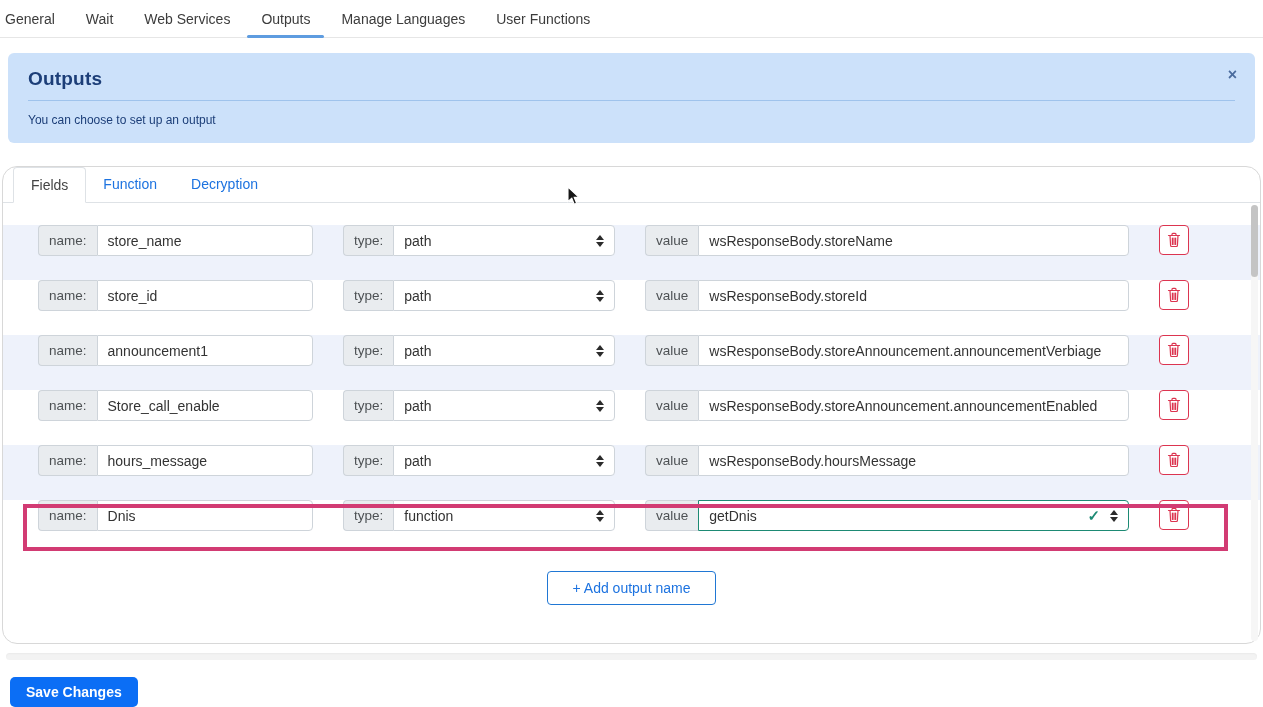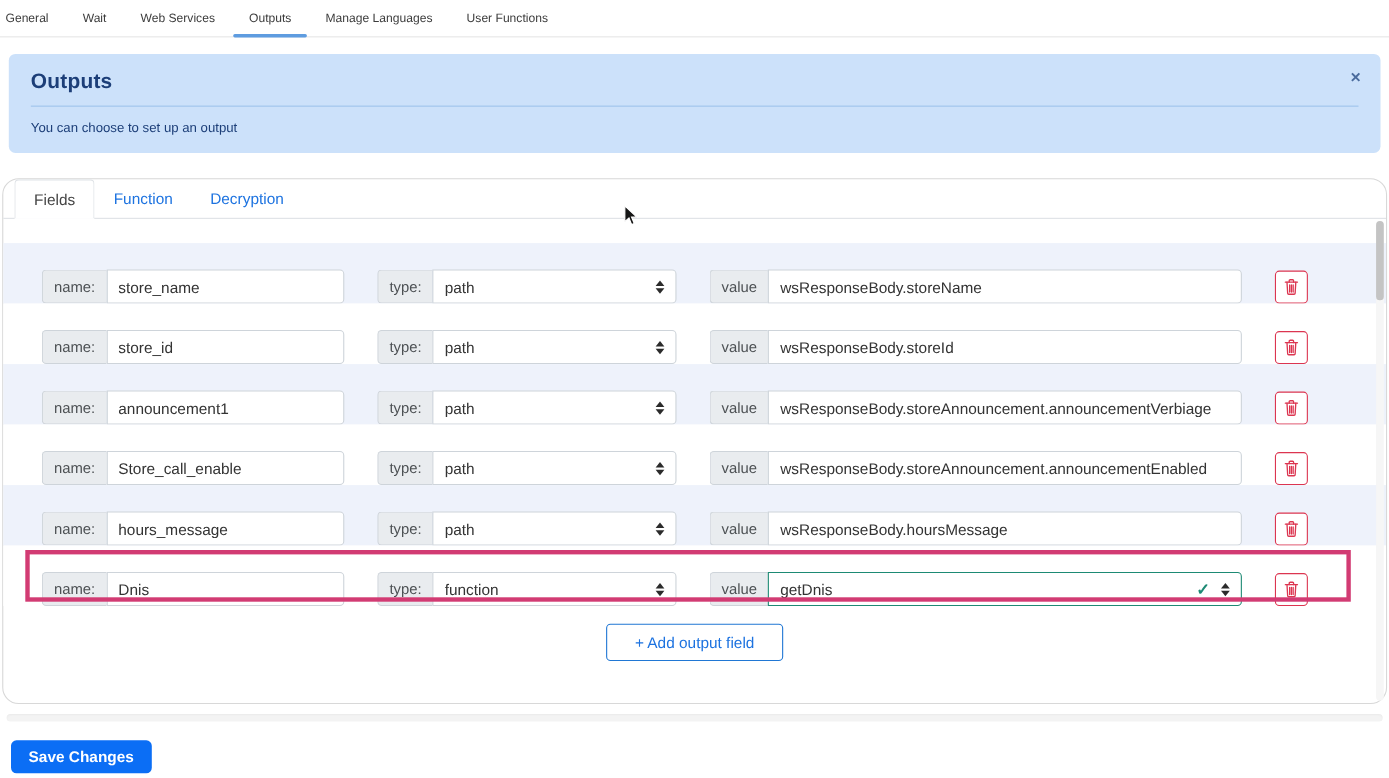--- a/index.html
+++ b/index.html
@@ -12,41 +12,41 @@
     --valid-green:#1d8a74;
     --danger-red:#dc3550;
     --save-button-bg:#0b6ef5;
   }
   *{box-sizing:border-box;margin:0;padding:0}
   body{background:#fff;font-family:"Liberation Sans",sans-serif;}
   .page{position:relative;width:1263px;height:707px;background:#fff;overflow:hidden}
 
   
   .topnav{display:flex;align-items:center;padding-left:5px;border-bottom:1px solid #e6e6e6}
-  .nav-tab{padding:11px 0 10px;margin-right:31px;font-size:11px;color:#3c3c3c;cursor:pointer;position:relative;white-space:nowrap}
+  .nav-tab{padding:11px 0 10px;margin-right:31px;font-size:14px;color:#3c3c3c;cursor:pointer;position:relative;white-space:nowrap}
   .nav-tab.active::after{content:"";position:absolute;left:-14px;right:-14px;bottom:-1px;height:3px;background:var(--nav-active-underline);border-radius:2px}
 
   
   .alert{margin:15px 8px 0;background:var(--alert-bg);border-radius:6px;position:relative;color:var(--alert-text)}
   .alert-header{padding:15px 20px 10px}
   .alert-title{font-size:19px;font-weight:700;letter-spacing:.2px}
   .alert-hr{border:none;border-top:1px solid #9fc3ec;margin:0 20px}
   .alert-body{padding:12px 20px 16px;font-size:12px}
   .alert-close{position:absolute;top:14px;right:18px;background:none;border:none;color:#4a6b9d;font-size:16px;font-weight:700;cursor:pointer;line-height:1}
 
   
   .panel{margin:23px 2px 0;border:1px solid #d8d8d8;border-radius:15px;background:#fff}
   .panel-tabs{display:flex;padding-left:10px;border-bottom:1px solid #dee2e6}
   .ptab{padding:9px 17px;font-size:14px;cursor:pointer}
   .ptab.active{background:#fff;border:1px solid #dee2e6;border-bottom:1px solid #fff;border-radius:4px 4px 0 0;margin-bottom:-1px;color:#444}
   .ptab.link{color:var(--link-blue)}
   .panel-content{position:relative;padding-top:22px}
 
   
-  .frow{position:relative;display:flex;align-items:flex-end;gap:30px;height:55px;padding:0 71px 0 35px;background:#fff}
+  .frow{position:relative;display:flex;align-items:flex-start;gap:30px;height:55px;padding:0 71px 0 35px;background:#fff}
   .rows .frow:nth-child(odd){background:var(--row-alt-bg)}
   .frow.highlighted::after{content:"";position:absolute;left:20px;right:32px;top:4px;bottom:4px;border:4px solid var(--highlight-pink);pointer-events:none}
   .igroup{display:flex;align-items:stretch}
   .name-group{width:275px}
   .type-group{width:272px}
   .value-group{flex:1}
   .ilabel{display:flex;align-items:center;background:#e9ecef;border:1px solid #ced4da;border-right:none;border-radius:4px 0 0 4px;padding:0 10px;font-size:13.5px;color:#4d5154;white-space:nowrap;height:31px}
   .iinput{flex:1;min-width:0;border:1px solid #ced4da;border-radius:0 4px 4px 0;padding:0 10px;font-size:14px;color:#333;background:#fff;height:31px;font-family:"Liberation Sans",sans-serif;outline:none}
   .iselect{display:flex;align-items:center;flex:1;min-width:0;border:1px solid #ced4da;border-radius:0 4px 4px 0;padding:12px 10px;background:#fff;cursor:pointer;height:31px;font-size:14px;color:#333}
   .iselect .sel-value{flex:1;overflow:hidden;white-space:nowrap}
@@ -284,21 +284,21 @@
       <svg width="14" height="16" viewBox="0 0 14 16" fill="none" stroke="#dc3550" stroke-width="1.2" stroke-linecap="round">
         <path d="M1.5 3.5h11"></path>
         <path d="M5 3.5V2.2c0-.5.4-.9.9-.9h2.2c.5 0 .9.4.9.9v1.3"></path>
         <path d="M3 3.5l.6 10c0 .6.5 1 1 1h4.8c.5 0 1-.4 1-1l.6-10"></path>
         <path d="M5.4 6v6.5M7 6v6.5M8.6 6v6.5"></path>
       </svg>
     </button>
   </div>
 </div>
       <div class="add-wrap">
-        <button class="add-btn">+ Add output field</button>
+        <button class="add-btn">+ Add output name</button>
       </div>
       <div class="vscroll">
         <div class="thumb"></div>
       </div>
     </div>
   </div>
 
   <div class="band"></div>
 
   <button class="save-btn">Save Changes</button>

